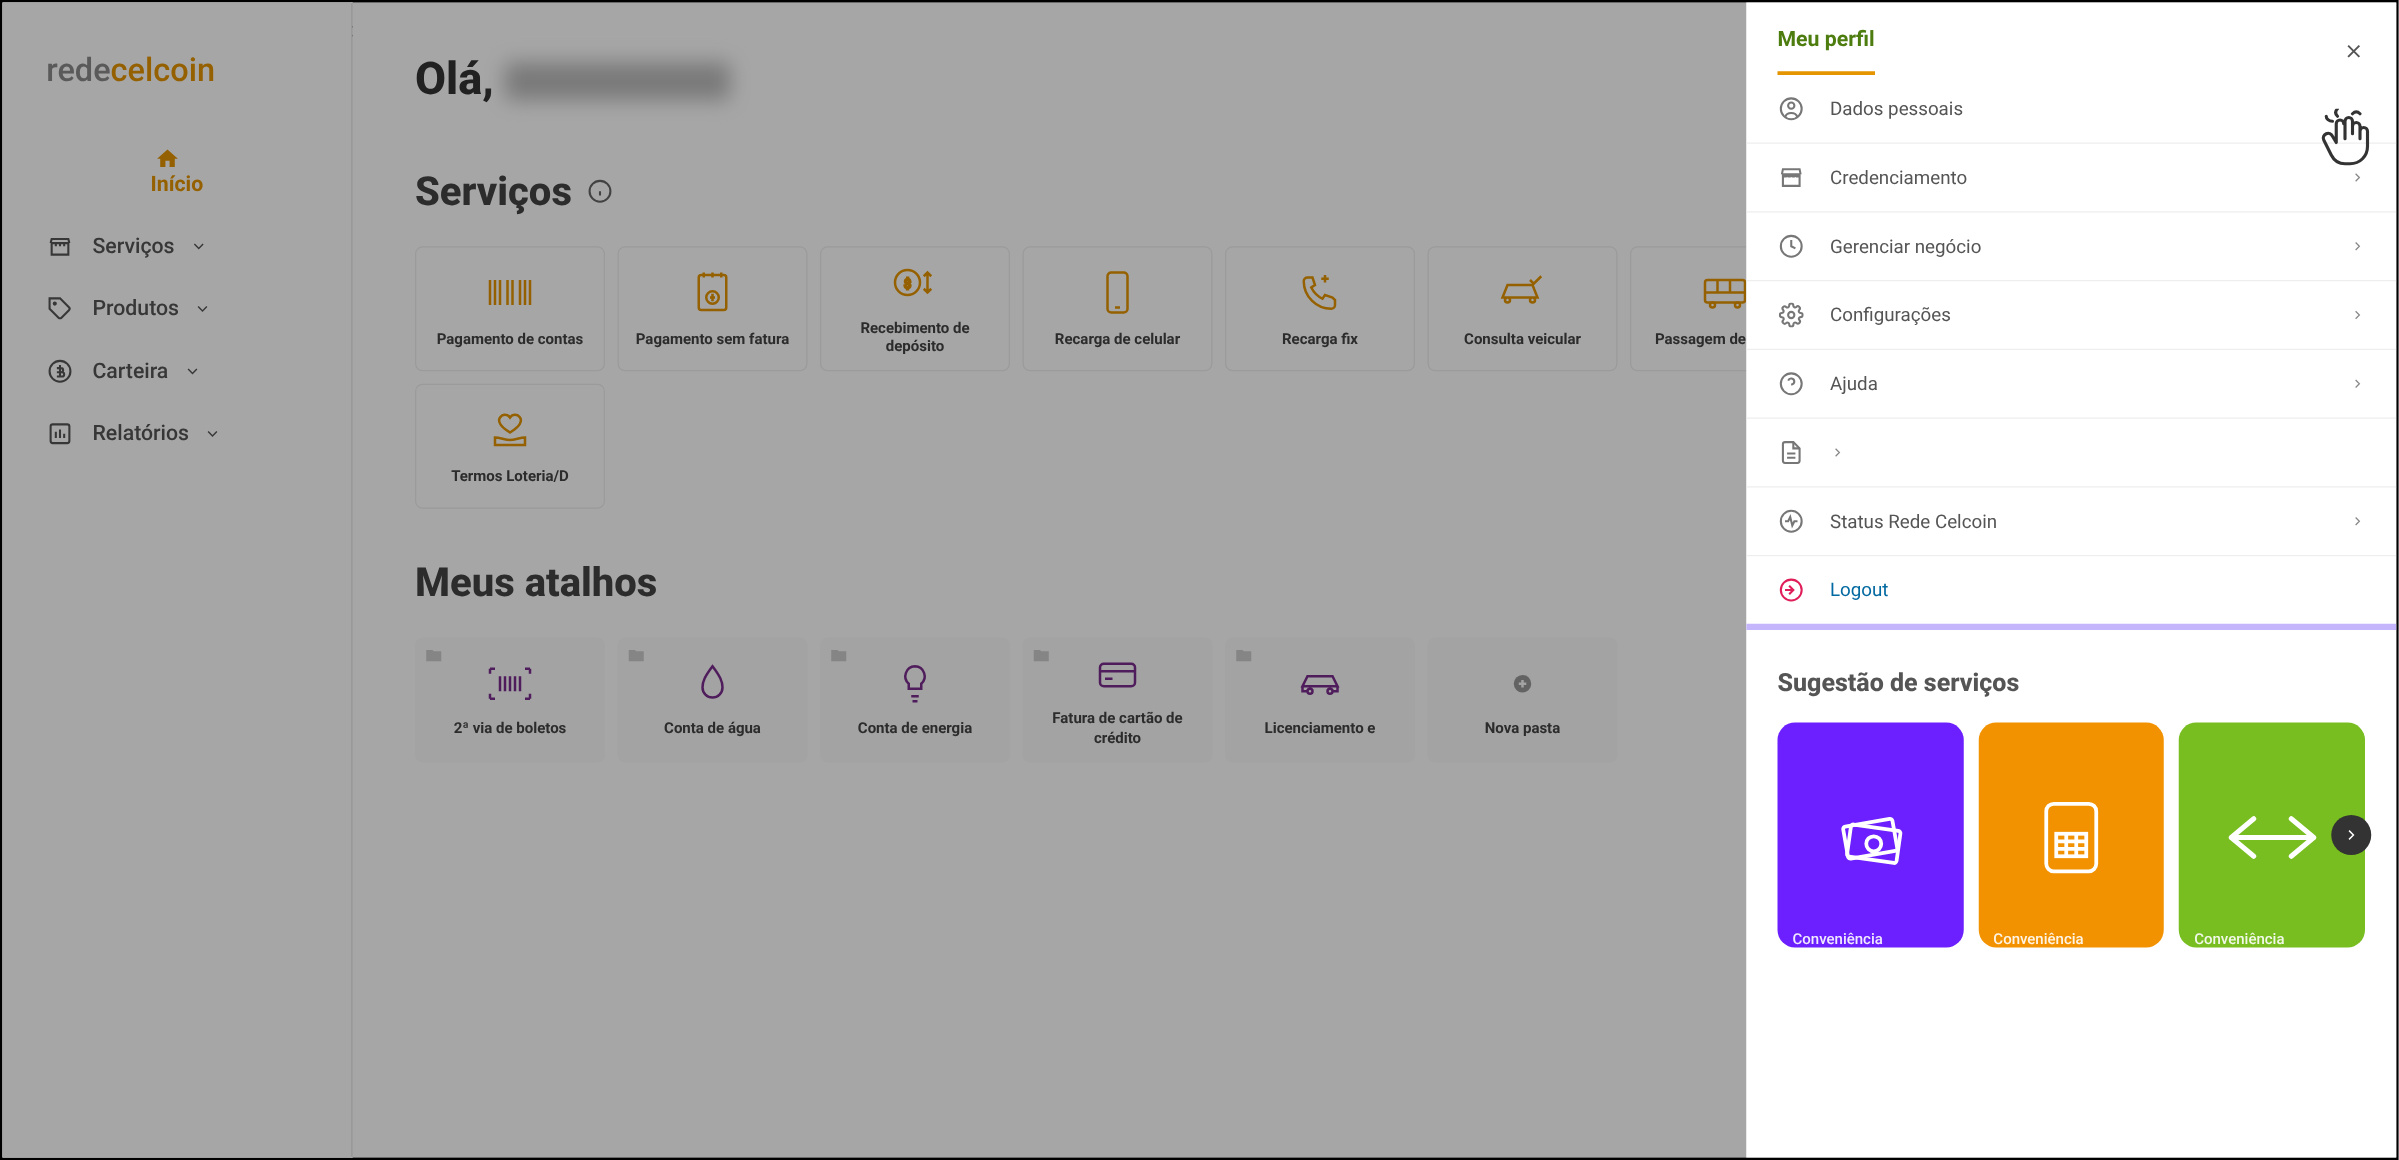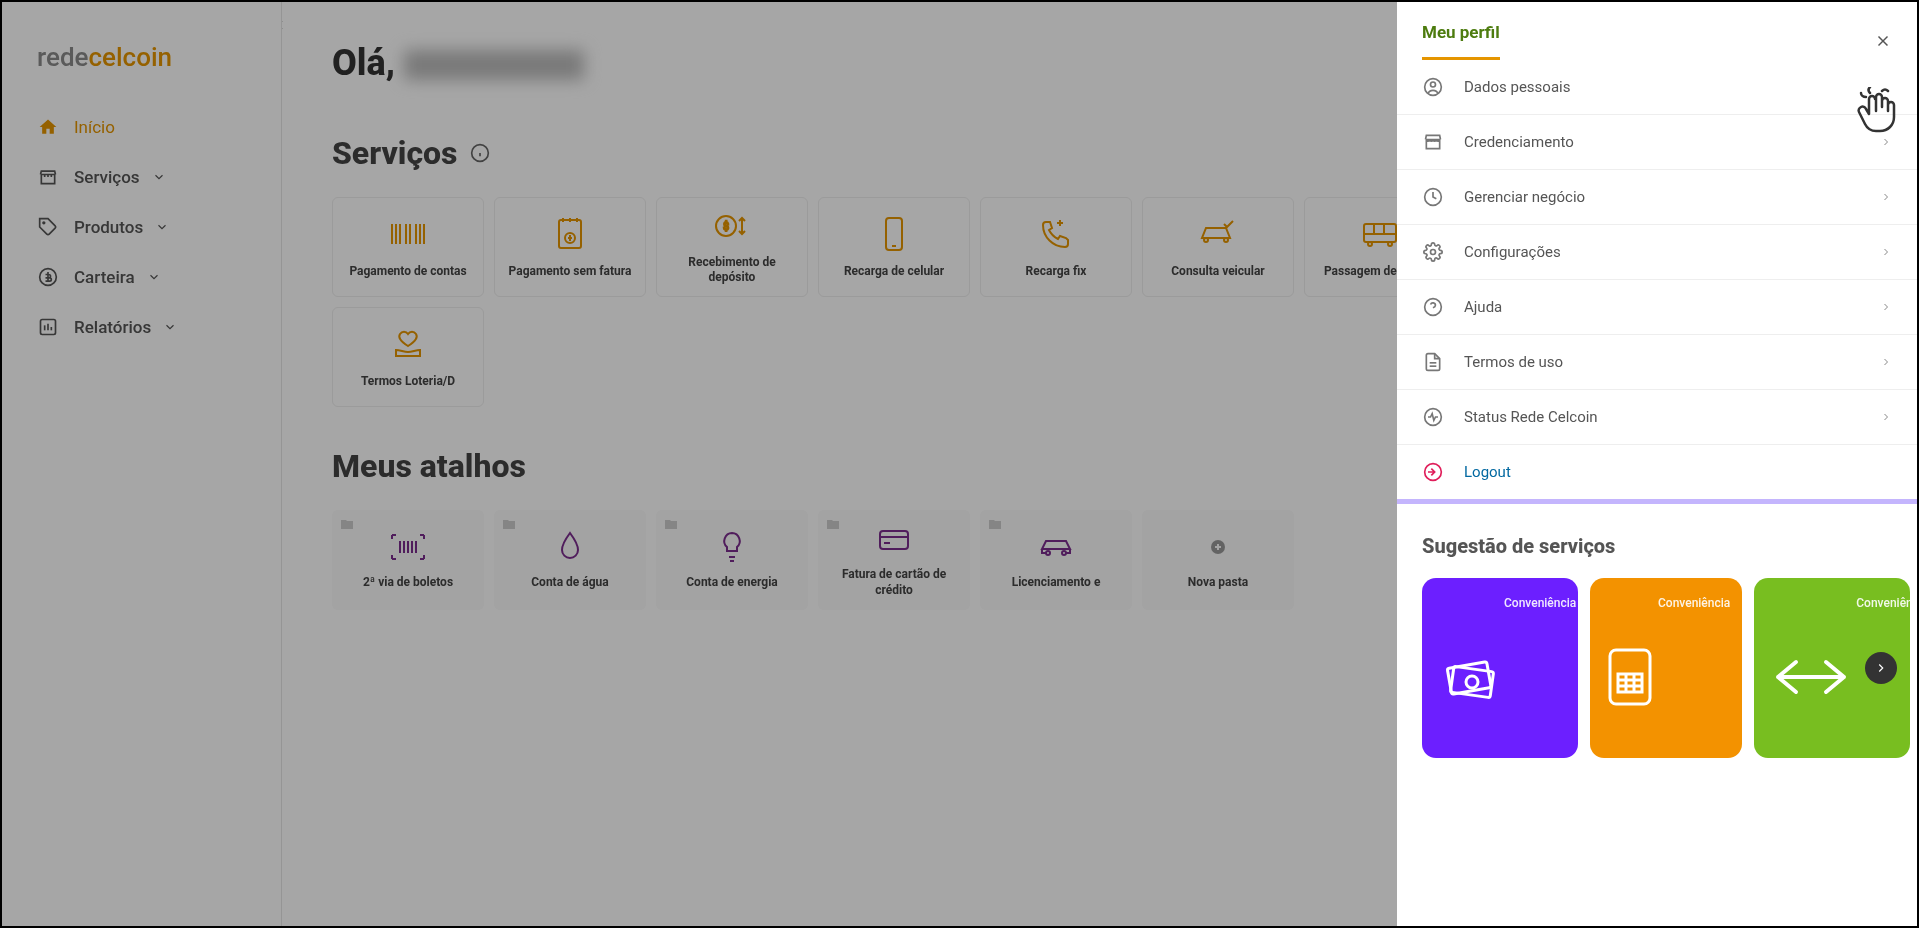--- a/index.html
+++ b/index.html
@@ -6,21 +6,21 @@
     body { background: #fff; width: 1919px; height: 928px; overflow: hidden; position: relative; }
     
     .app-frame { position: relative; width: 100%; height: 100%; border: 2px solid #000; }
     
     .sidebar { position: absolute; left: 0; top: 0; width: 280px; height: 100%; background: #fff; border-right: 1px solid #e5e5e5; padding: 20px 0; }
     .logo { padding: 20px 35px 30px; font-size: 26px; font-weight: 500; }
     .logo-rede { color: #8a8a8a; }
     .logo-celcoin { color: #e59500; }
     
     .nav-item { display: flex; align-items: center; padding: 14px 35px; cursor: pointer; color: #555; font-size: 17px; font-weight: 500; }
-    .nav-item.active { color: #e59500; font-weight: 400; }
+    .nav-item.active { color: #e59500; font-weight: 700; flex-direction: column; }
     .nav-item .icon { width: 22px; height: 22px; margin-right: 15px; display: flex; align-items: center; justify-content: center; }
     .nav-item .chevron { margin-left: 12px; }
     
     .main { position: absolute; left: 280px; top: 0; right: 0; height: 100%; padding: 40px 50px; overflow: hidden; }
     .collapse-btn { position: absolute; left: -10px; top: 15px; width: 20px; height: 20px; color: #666; }
     
     .greeting { font-size: 36px; font-weight: 800; color: #333; margin-bottom: 50px; }
     .greeting .blur { display: inline-block; width: 180px; height: 30px; background: #bbb; filter: blur(8px); vertical-align: middle; border-radius: 4px; }
     
     .section-title { font-size: 32px; font-weight: 800; color: #444; margin-bottom: 25px; display: flex; align-items: center; gap: 12px; }
@@ -53,21 +53,21 @@
     .profile-item { display: flex; align-items: center; padding: 16px 25px; border-bottom: 1px solid #eee; cursor: pointer; color: #555; }
     .profile-item .item-icon { width: 22px; height: 22px; margin-right: 20px; display: flex; align-items: center; justify-content: center; color: #777; }
     .profile-item .item-label { flex: 1; font-size: 15px; }
     .profile-item .chevron-right { color: #888; }
     .profile-item.logout { color: #0369a1; border-bottom: 5px solid #c4b5fd; justify-content: space-between; }
     .profile-item.logout .item-icon { color: #e01e5a; }
     
     .suggestion-section { padding: 30px 25px; }
     .suggestion-title { font-size: 20px; font-weight: 800; color: #555; margin-bottom: 20px; }
     .suggestion-grid { display: flex; gap: 12px; position: relative; }
-    .suggestion-card { width: 156px; height: 180px; border-radius: 14px; padding: 18px 12px 0; display: flex; flex-direction: row; color: #fff; cursor: pointer; }
+    .suggestion-card { width: 156px; height: 180px; border-radius: 14px; padding: 18px 12px 0; display: flex; flex-direction: column; color: #fff; cursor: pointer; }
     .suggestion-card.purple { background: #6c1fff; }
     .suggestion-card.orange { background: #f39200; }
     .suggestion-card.green { background: #78be20; }
     .suggestion-card .sug-icon { flex: 1; display: flex; align-items: center; justify-content: center; }
     .suggestion-card .sug-category { font-size: 12px; font-weight: 500; opacity: 0.9; }
     .next-arrow { position: absolute; right: -5px; top: 50%; transform: translateY(-50%); width: 32px; height: 32px; border-radius: 50%; background: #333; color: #fff; display: flex; align-items: center; justify-content: center; cursor: pointer; z-index: 5; }
     
     .cursor-hand { position: absolute; top: 85px; right: 15px; z-index: 30; color: #333; }
     
     svg { display: block; }
@@ -472,21 +472,20 @@
     </div>
     <div class="profile-item">
       <span class="item-icon">
           <svg width="20" height="20" viewBox="0 0 24 24" fill="none" stroke="currentColor" stroke-width="2">
             <path d="M14 2H6a2 2 0 00-2 2v16a2 2 0 002 2h12a2 2 0 002-2V8z"></path>
             <polyline points="14 2 14 8 20 8"></polyline>
             <line x1="8" y1="13" x2="16" y2="13"></line>
             <line x1="8" y1="17" x2="16" y2="17"></line>
           </svg>
         </span>
-      <span class="item-label">Termos de uso</span>
       <span class="chevron-right">
           <svg width="12" height="12" viewBox="0 0 24 24" fill="none" stroke="currentColor" stroke-width="2">
             <polyline points="9 18 15 12 9 6"></polyline>
           </svg>
         </span>
     </div>
     <div class="profile-item">
       <span class="item-icon">
           <svg width="20" height="20" viewBox="0 0 24 24" fill="none" stroke="currentColor" stroke-width="2">
             <circle cx="12" cy="12" r="10"></circle>

